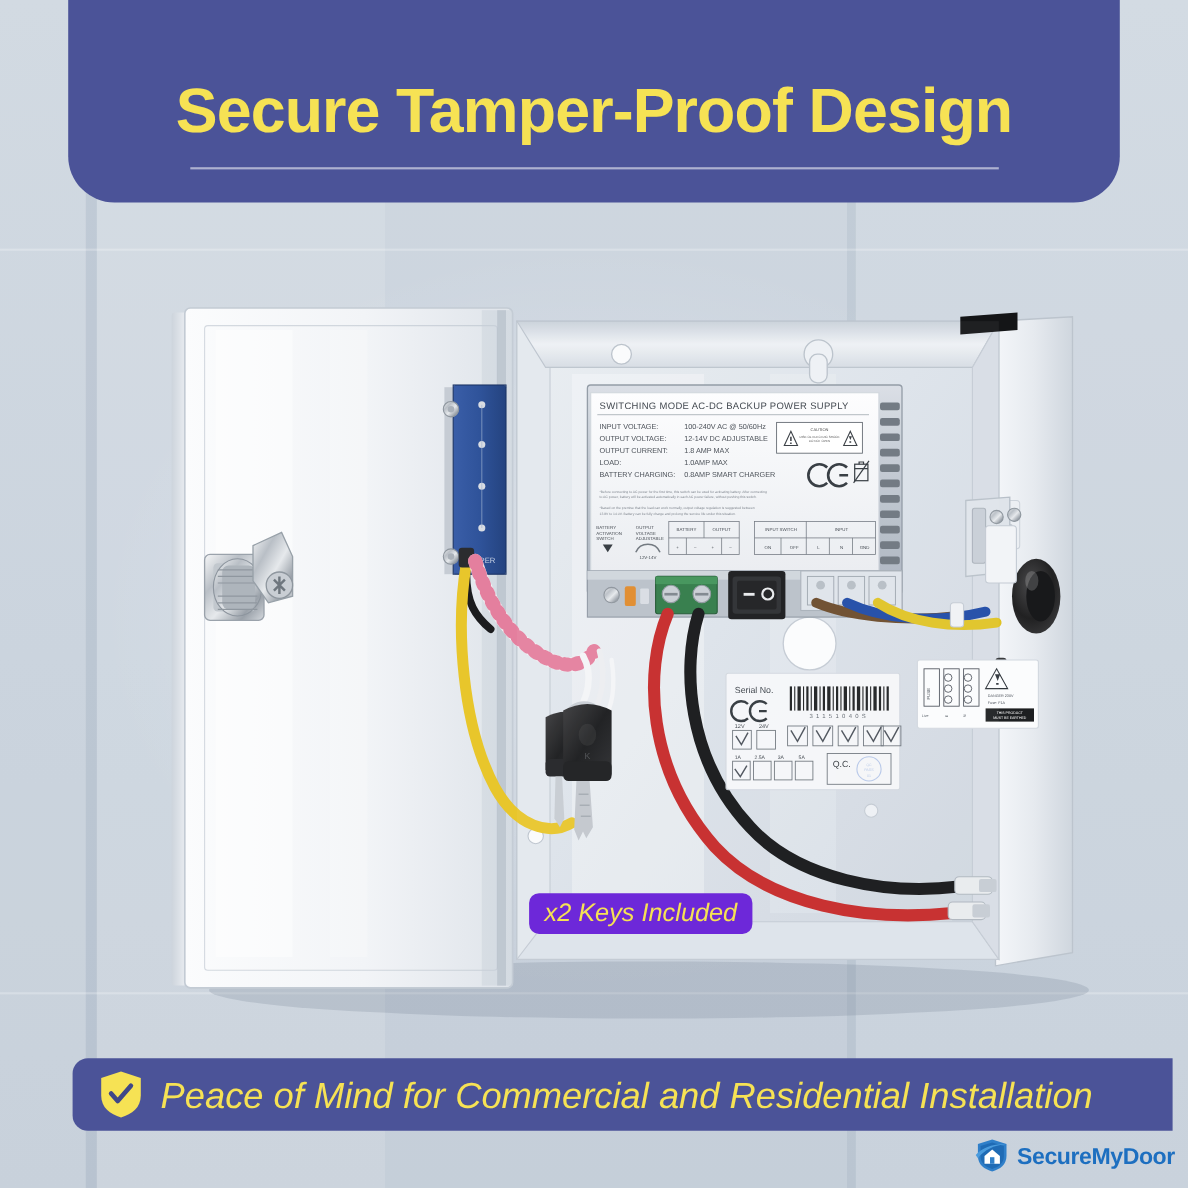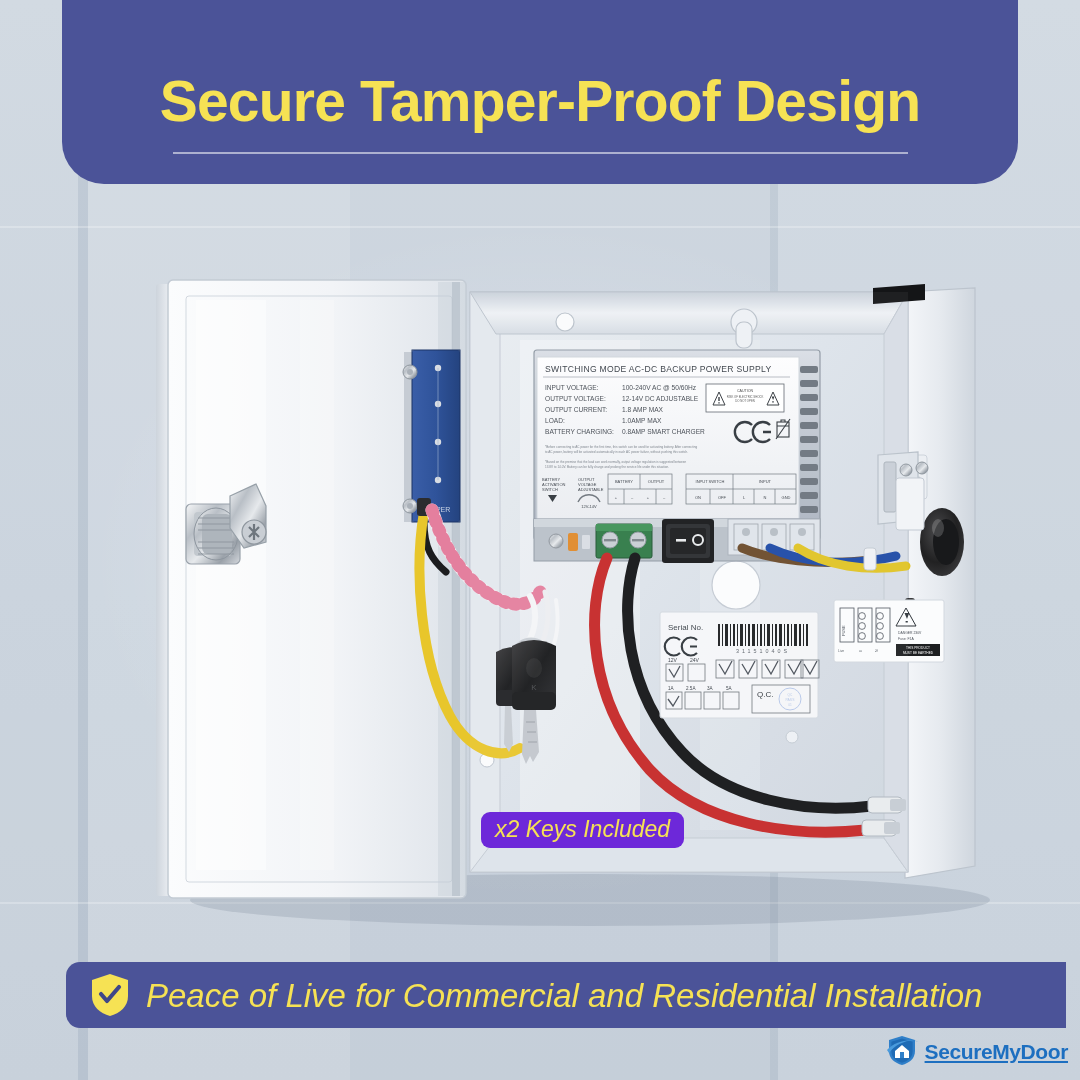--- a/index.html
+++ b/index.html
@@ -90,21 +90,20 @@
   .logo {
     position: absolute; right: 12px; top: 1034px;
     display: flex; align-items: center; gap: 6px;
     z-index: 40;
   }
   .logo-mark { width: 34px; height: 34px; }
   .logo-text {
     font-size: 21px; font-weight: 800;
     color: #1d6fc0; letter-spacing: -0.4px;
     line-height: 1;
-    text-decoration: underline;
   }
 
   
   #product { position: absolute; left: 0; top: 0; width: 1080px; height: 1080px; z-index: 20; }
 
   
   .keys-badge {
     position: absolute; left: 481px; top: 772px;
     background: #6d28d9;
     border-radius: 9px;
@@ -635,21 +634,21 @@
 
   <div class="keys-badge">
     <span>x2 Keys Included</span>
   </div>
 
   <div class="banner-bottom">
     <svg class="shield-check" viewBox="0 0 40 44">
       <path d="M20 1 L38 7 v16 c0 11 -8 17 -18 20 C10 40 2 34 2 23 V7 Z" fill="#f6e254"></path>
       <path d="M11 21 l6 7 l12 -14" fill="none" stroke="#3f4788" stroke-width="4.2" stroke-linecap="round" stroke-linejoin="round"></path>
     </svg>
-    <div class="promise">Peace of Live for Commercial and Residential Installation</div>
+    <div class="promise">Peace of Mind for Commercial and Residential Installation</div>
   </div>
 
   <div class="logo">
     <svg class="logo-mark" viewBox="0 0 34 34">
       <path d="M17 2 L30 6 v11 c0 8 -6 12 -13 14 C10 29 4 25 4 17 V6 Z" fill="#2f7fc9"></path>
       <path d="M17 4.6 L27.6 7.8 v9.4 c0 6.4 -4.8 9.8 -10.6 11.5 C11.2 27 6.4 23.6 6.4 17.2 V7.8 Z" fill="#1f6bb5"></path>
       <path d="M10 17 L17 11 l7 6 v7 h-14 z" fill="#ffffff"></path>
       <rect x="15" y="18" width="4" height="6" fill="#2f7fc9"></rect>
       <path d="M2 16 C 10 7, 26 4, 33 8 C 27 4, 11 9, 4 19 Z" fill="#4a9bdd"></path>
     </svg>

